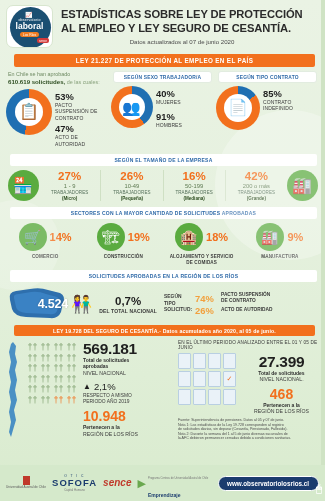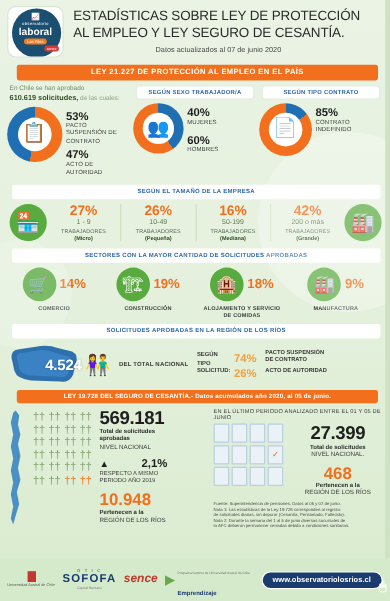--- a/index.html
+++ b/index.html
@@ -39,21 +39,21 @@
   }
   .logo-spark{position:relative;z-index:2;color:#fff;font-size:6px;line-height:6px;margin-top:2px;}
   .logo-obs{position:relative;z-index:2;color:#fff;font-size:3.6px;letter-spacing:.2px;}
   .logo-lab{position:relative;z-index:2;color:#fff;font-size:8.5px;font-weight:bold;line-height:9px;}
   .logo-reg{position:relative;z-index:2;background:#f07d22;color:#fff;font-size:3.4px;
     padding:.5px 3px;border-radius:4px;margin-top:1px;}
   .logo-sm{position:relative;z-index:2;background:#d23b3b;color:#fff;font-size:3px;
     padding:.5px 2px;border-radius:2px;margin-top:1px;align-self:flex-end;margin-right:3px;}
   .title-wrap{padding-left:8px;padding-top:3px;flex:1;}
   .title{
-    font-size:11.2px;font-weight:normal;color:#2b2b2b;line-height:13.5px;letter-spacing:-0.1px;
+    font-size:11.2px;font-weight:bold;color:#2b2b2b;line-height:13.5px;letter-spacing:-0.1px;
   }
   .subtitle{font-size:6.1px;color:#4a4a4a;text-align:center;margin-top:3px;padding-right:14px;}
 
   
   .banner{
     margin:2px 10px 0 14px;background:#f2701d;color:#fff;border-radius:2px;
     text-align:center;font-size:6.3px;font-weight:bold;letter-spacing:.35px;
     padding:3px 0 3px 0;
   }
   .banner2{
@@ -152,21 +152,21 @@
   .people-grid{flex:0 0 56px;font-size:0;line-height:0;padding-top:2px;}
   .pg-row{display:block;}
   .pg{display:inline-block;width:13px;font-size:9px;line-height:10.5px;color:#7fa06f;text-align:center;}
   .pg.o{color:#f2701d;}
   .b-stats{flex:1;padding-left:1px;}
   .bignum{font-size:15.5px;font-weight:bold;color:#1f1f1f;line-height:17px;letter-spacing:-.3px;}
   .bn-lbl{font-size:5px;font-weight:bold;color:#2e2e2e;line-height:6.4px;}
   .bn-lbl2{font-size:5.2px;color:#3b3b3b;line-height:6.6px;}
   .delta{display:flex;align-items:center;gap:3px;margin-top:5px;}
   .tri{color:#1f1f1f;font-size:8px;}
-  .delta-n{font-size:9.5px;font-weight:bold;color:#1f1f1f;margin-left:24px;}
+  .delta-n{font-size:9.5px;font-weight:normal;color:#1f1f1f;}
   .delta-t{font-size:4.9px;color:#3b3b3b;line-height:6px;margin-top:1px;}
   .orange-num{font-size:14px;font-weight:bold;color:#f2701d;line-height:15px;margin-top:4px;}
   .b-right{flex:1;padding-left:2px;}
   .r-title{font-size:4.7px;color:#3b3b3b;letter-spacing:.15px;margin-bottom:3px;}
   .docs{display:flex;flex-wrap:wrap;width:62px;float:left;margin-right:4px;}
   .doc{width:13px;height:16px;margin:0 2px 2px 0;border:1px solid #b9cfe2;border-radius:1px;
     background:#eaf2f8;position:relative;}
   .doc.chk::after{content:"✓";position:absolute;inset:0;color:#f2701d;font-size:7px;
     display:flex;align-items:center;justify-content:center;}
   .r-stats{overflow:hidden;text-align:center;}
@@ -254,21 +254,21 @@
           <div class="d-inner">
             <span class="people-ico">👥</span>
           </div>
         </div>
         <div class="stat-col">
           <div class="stat-blk">
             <div class="stat-pct">40%</div>
             <div class="stat-lbl">MUJERES</div>
           </div>
           <div class="stat-blk" style="margin-top:7px">
-            <div class="stat-pct">60%</div>
+            <div class="stat-pct">91%</div>
             <div class="stat-lbl">HOMBRES</div>
           </div>
         </div>
       </div>
     </div>
 
     <div class="col">
       <div class="hdr-pill">SEGÚN TIPO CONTRATO</div>
       <div class="donut-row">
         <div class="donut d3" style="background:conic-gradient(#1f6fb2 0deg 54deg,#f2701d 54deg 360deg);">
@@ -356,20 +356,21 @@
   <div class="region-row">
     <div class="map-blob">
       <svg viewBox="0 0 62 36" width="62" height="36" aria-hidden="true">
         <path d="M4 14 Q2 6 10 5 L24 3 Q34 1 42 4 L54 7 Q60 10 57 17 L55 26 Q52 33 44 32 L20 31 Q8 30 6 23 Z" fill="#2e6fad"></path>
         <path d="M8 12 Q7 8 13 8 L25 6 Q33 5 40 8 L51 11 Q55 13 53 18 L51 25 Q49 29 43 28 L20 27 Q11 26 10 21 Z" fill="#3a82c4"></path>
       </svg>
       <span class="map-num">4.524</span>
     </div>
     <div class="two-people">👫</div>
     <div class="pct-blk">
+      <div class="pct-big">0,7%</div>
       <div class="pct-sub">DEL TOTAL NACIONAL</div>
     </div>
     <div class="tipo-blk">
       <div class="tipo-lbl" style="white-space:pre-line">SEGÚN
 TIPO
 SOLICITUD:</div>
       <div class="tipo-rows">
         <div class="tipo-r">
           <div class="tipo-p">74%</div>
           <div class="tipo-t" style="white-space:pre-line">PACTO SUSPENSIÓN

